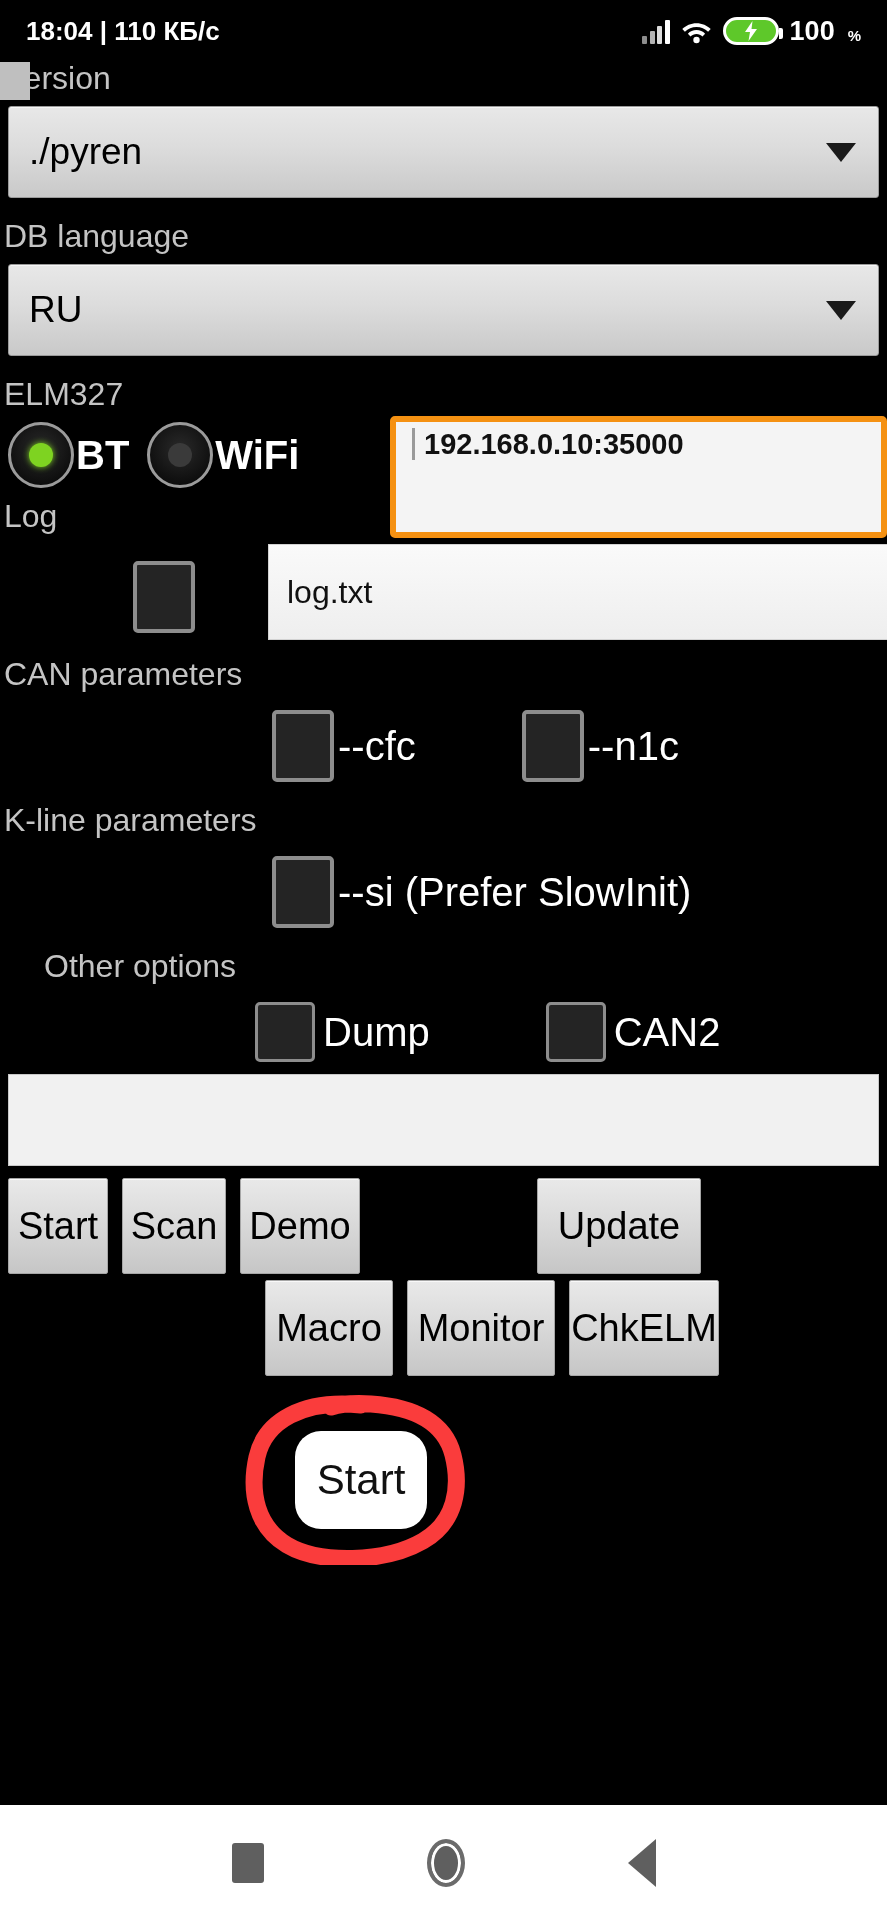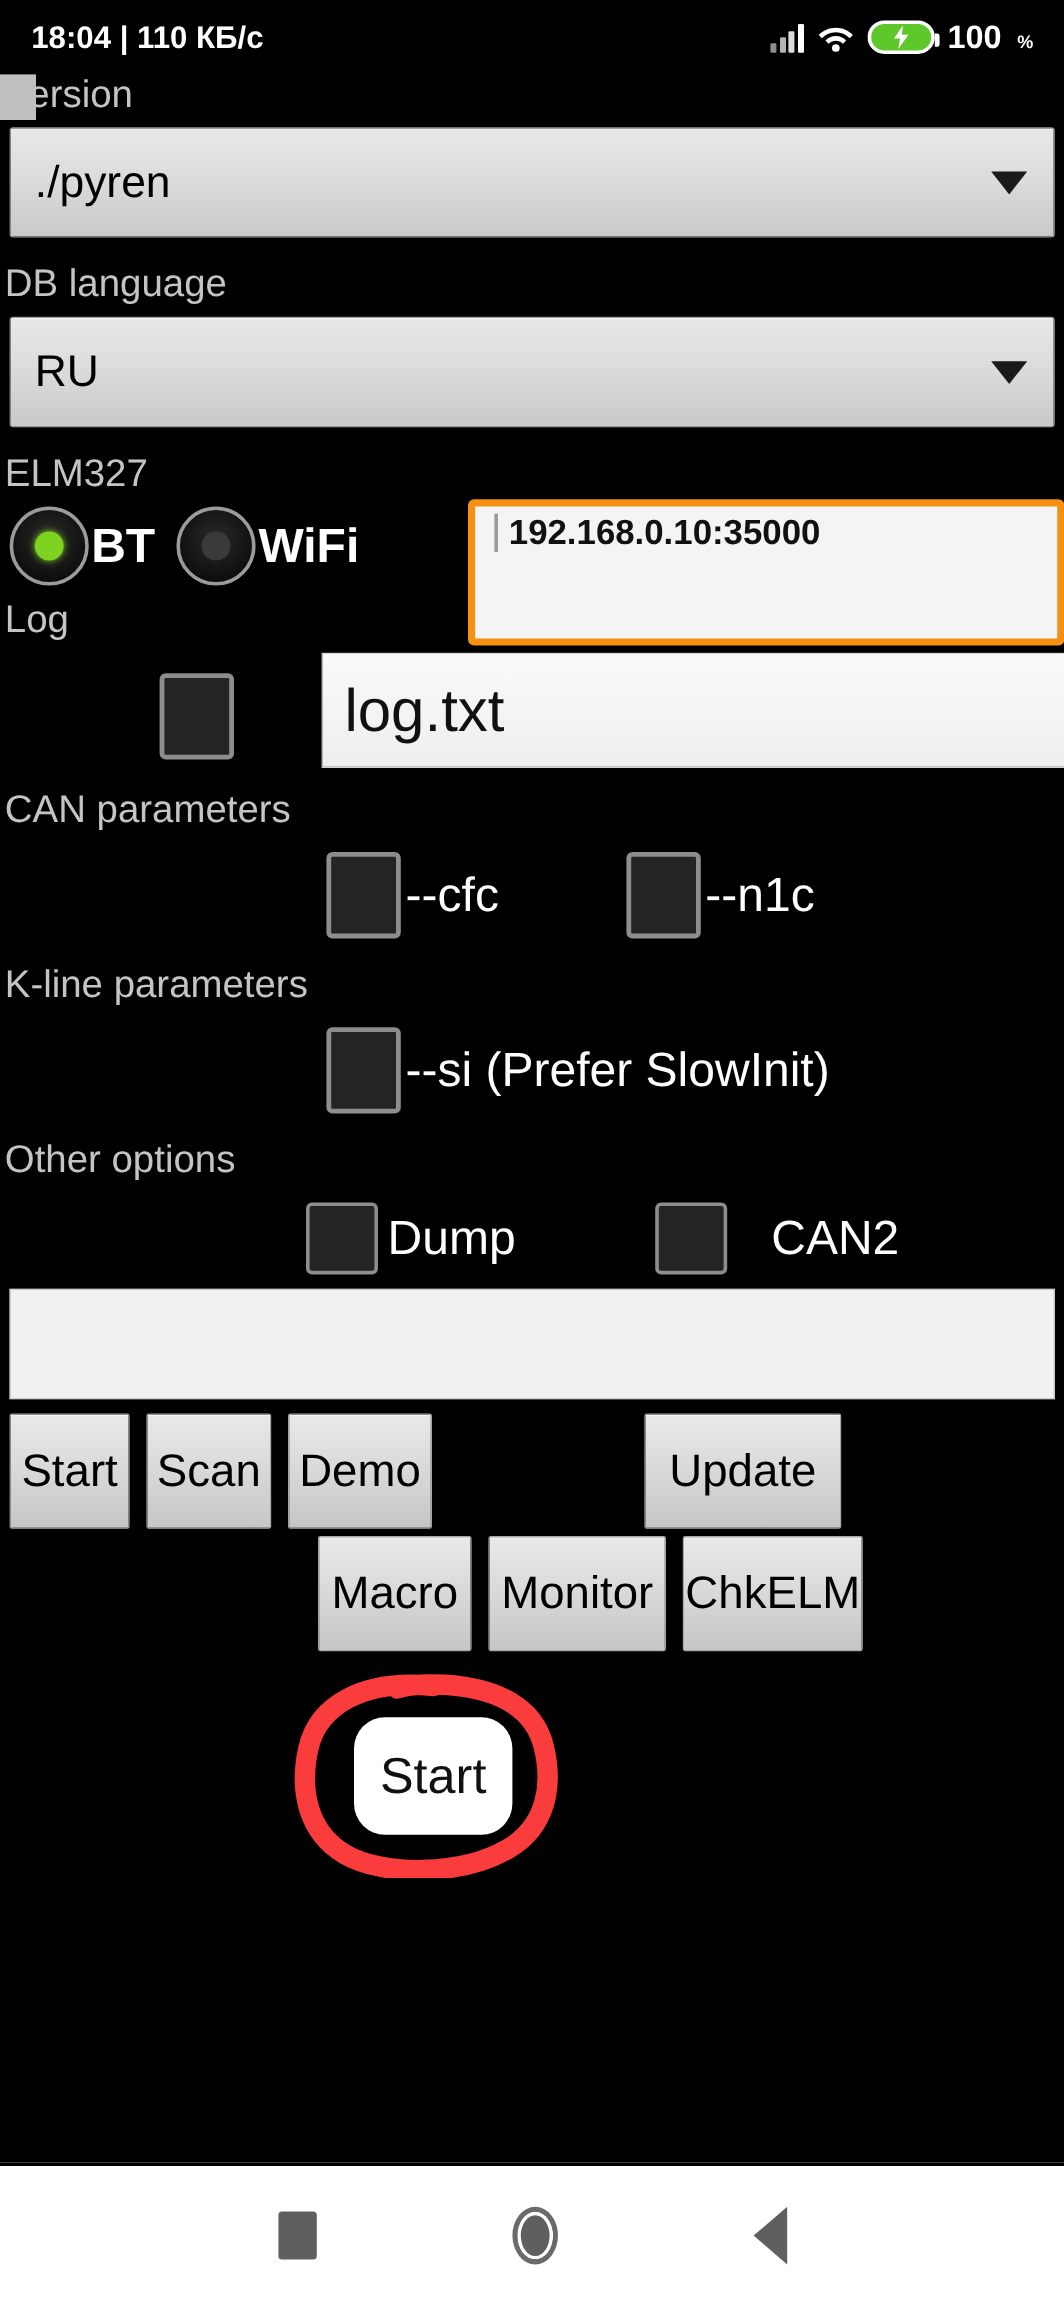--- a/index.html
+++ b/index.html
@@ -92,21 +92,21 @@
     border:4px solid #8d8d8d; border-radius:5px; flex:0 0 auto;
   }
   .chk.sq { width:60px; height:60px; border-width:3px; }
   .logchk { margin-left:133px; }
   .logfield {
     position:absolute; left:268px; top:6px; width:640px; height:96px;
     background:linear-gradient(to bottom,#fafafa,#eeeeee);
     display:flex; align-items:center; padding-left:18px;
     border:1px solid #d2d2d2;
   }
-  .logfield span { font-size:50px; color:#111;text-align:right; }
+  .logfield span { font-size:32px; color:#111;text-align:right; }
 
   
   .opt-row { display:flex; align-items:center; padding-top:14px; }
   .opt { display:flex; align-items:center; }
   .opt .lbl { color:#fff; font-size:40px; margin-left:4px; white-space:nowrap; }
 
   
   .console {
     margin:12px 8px 0 8px; height:92px;
     background:#f1f1f1; border:1px solid #c9c9c9;
@@ -246,28 +246,28 @@
 
     <div class="section-label" style="padding-top:22px;">K-line parameters</div>
 
     <div class="opt-row">
       <span class="opt" style="margin-left:272px;">
         <span class="chk"></span>
         <span class="lbl">--si (Prefer SlowInit)</span>
       </span>
     </div>
 
-    <div class="section-label" style="padding-top:22px;">Other options</div>
+    <div class="section-label" style="padding-top:22px;margin-left:40px;">Other options</div>
 
     <div class="opt-row">
       <span class="opt" style="margin-left:255px;">
         <span class="chk sq"></span>
         <span class="lbl" style="margin-left:8px;">Dump</span>
       </span>
-      <span class="opt" style="margin-left:116px;gap:29px;">
+      <span class="opt" style="margin-left:116px;">
         <span class="chk sq"></span>
         <span class="lbl" style="margin-left:8px;">CAN2</span>
       </span>
     </div>
 
     <div class="console">
       <span></span>
     </div>
 
     <div class="btn-row">

